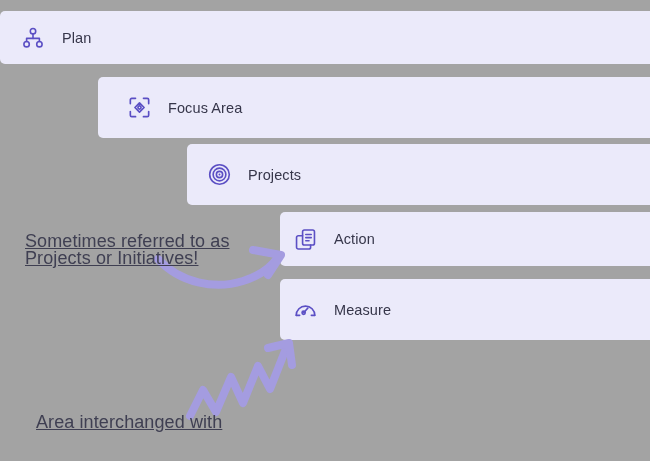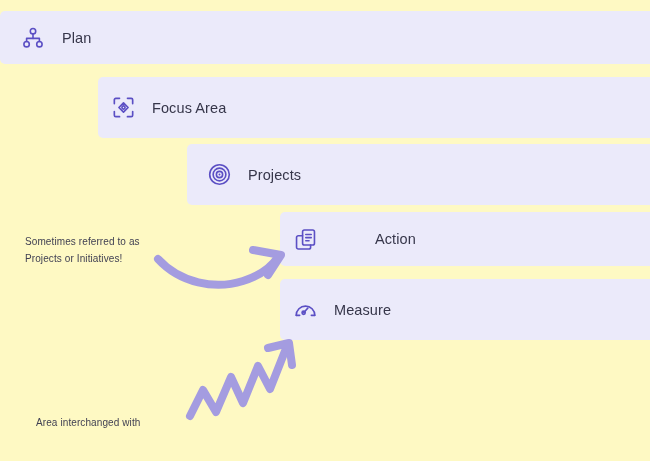--- a/index.html
+++ b/index.html
@@ -10,21 +10,21 @@
     width: 650px;
     height: 461px;
     background: #faf9f7;
     font-family: "Liberation Sans", sans-serif;
     overflow: hidden;
   }
   #canvas {
     position: relative;
     width: 650px;
     height: 461px;
-    background: #fef9c3;
+    background: #a3a3a3;
   }
 
   
   .bar {
     position: absolute;
     background: #ebeafa;
     border-radius: 5px 0 0 5px;
     display: flex;
     align-items: center;
     box-sizing: border-box;
@@ -39,39 +39,40 @@
   }
   .bar-label {
     margin-left: 14px;
     font-size: 14.5px;
     color: #36364a;
     letter-spacing: 0.1px;
     white-space: nowrap;
   }
 
   .row-plan      { left: 0;   top: 11px;  width: 650px; height: 53px; }
-  .row-focus     { left: 98px; top: 77px;  width: 552px; height: 61px; }
+  .row-focus     { left: 98px; top: 77px;  width: 552px; height: 61px; padding-left: 16px; }
   .row-objective { left: 187px; top: 144px; width: 463px; height: 61px; }
-  .row-action    { left: 280px; top: 212px; width: 370px; height: 54px; gap: 41px; }
+  .row-action    { left: 280px; top: 212px; width: 370px; height: 54px; }
   .row-measure   { left: 280px; top: 279px; width: 370px; height: 61px; }
 
   .row-plan .bar-icon { margin-left: 18px; }
   .row-focus .bar-icon { margin-left: 10px; }
   .row-objective .bar-icon { margin-left: 17px; }
   .row-action .bar-icon { margin-left: 10px; }
   .row-measure .bar-icon { margin-left: 10px; }
 
   
   .annotation {
     position: absolute;
-    font-size: 10px;
+    font-size: 18px;
     line-height: 17px;
     color: #3f3f52;
     letter-spacing: 0.1px;
     white-space: nowrap;
+    text-decoration: underline;
   }
   .ann-action  { left: 25px; top: 233px; }
   .ann-measure { left: 36px; top: 414px; }
 
   .arrow-layer {
     position: absolute;
     left: 0; top: 0;
     width: 650px;
     height: 461px;
     pointer-events: none;

